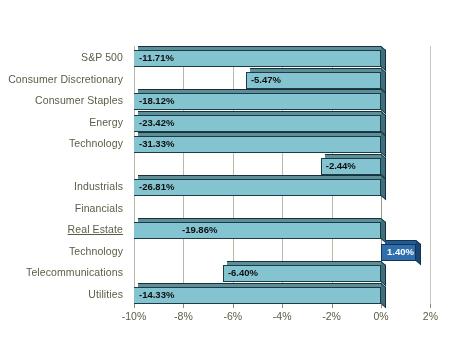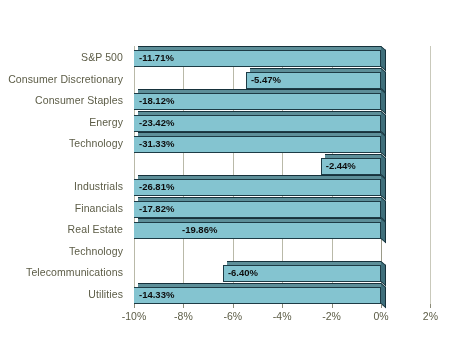--- a/index.html
+++ b/index.html
@@ -178,21 +178,21 @@
 <div id="chart-root">
 
   <div id="cat-axis">
       <div class="cat-label" style="top: -1.75px;">S&amp;P 500</div>
       <div class="cat-label" style="top: 19.75px;">Consumer Discretionary</div>
       <div class="cat-label" style="top: 62.75px;">Energy</div>
       <div class="cat-label" style="top: 41.25px;">Consumer Staples</div>
       <div class="cat-label" style="top: 84.25px;">Technology</div>
       <div class="cat-label" style="top: 127.25px;">Industrials</div>
       <div class="cat-label" style="top: 148.75px;">Financials</div>
-      <div class="cat-label" style="top: 170.25px;">Real Estate</div>
+      <div class="cat-label" style="top: 170.25px; text-decoration: underline;">Real Estate</div>
       <div class="cat-label" style="top: 213.25px;">Telecommunications</div>
       <div class="cat-label" style="top: 191.75px;">Technology</div>
       <div class="cat-label" style="top: 234.75px;">Utilities</div>
     </div>
 
   <div id="plot">
       <div class="gridline" style="left: 0px;"></div>
       <div class="gridline" style="left: 49.4px;"></div>
       <div class="gridline" style="left: 98.8px;"></div>
       <div class="gridline" style="left: 148.2px;"></div>
@@ -239,31 +239,31 @@
         <div class="bar-3d-side" style="left: 60.268px;"></div>
         <div class="bar-face" style="left: 0px; width: 60.268px;"></div>
         <div class="bar-label" style="left: 5px;">-2.44%</div>
       </div>
       <div class="bar-row" style="left: 134px; top: 163.25px; width: 247px;">
         <div class="bar-3d-top" style="width: 243px;"></div>
         <div class="bar-3d-side" style="left: 247px;"></div>
         <div class="bar-face clipped-left" style="left: 0px; width: 247px;"></div>
         <div class="bar-label" style="left: 5px;">-26.81%</div>
       </div>
-      <div class="bar-row" style="left: 134px; top: 184.75px; width: 247px;">
-        <div class="bar-3d-top" style="width: 243px;"></div>
-        <div class="bar-3d-side" style="left: 247px;"></div>
-        <div class="bar-face clipped-left" style="left: 0px; width: 247px;"></div>
-        <div class="bar-label" style="left: 5px;">-17.82%</div>
-      </div>
       <div class="bar-row" style="left: 134px; top: 206.25px; width: 247px;">
         <div class="bar-3d-top" style="width: 243px;"></div>
         <div class="bar-3d-side" style="left: 247px;"></div>
         <div class="bar-face clipped-left" style="left: 0px; width: 247px;"></div>
         <div class="bar-label" style="left: 5px; margin-left: 43px;">-19.86%</div>
+      </div>
+      <div class="bar-row positive" style="left: 381px; top: 227.75px; width: 34.58px;">
+        <div class="bar-3d-top" style="width: 30.58px;"></div>
+        <div class="bar-3d-side" style="left: 34.58px;"></div>
+        <div class="bar-face" style="left: 0px; width: 34.58px;"></div>
+        <div class="bar-label" style="left: 6px;">1.40%</div>
       </div>
       <div class="bar-row" style="left: 222.92px; top: 249.25px; width: 158.08px;">
         <div class="bar-3d-top" style="width: 154.08px;"></div>
         <div class="bar-3d-side" style="left: 158.08px;"></div>
         <div class="bar-face" style="left: 0px; width: 158.08px;"></div>
         <div class="bar-label" style="left: 5px;">-6.40%</div>
       </div>
       <div class="bar-row" style="left: 134px; top: 270.75px; width: 247px;">
         <div class="bar-3d-top" style="width: 243px;"></div>
         <div class="bar-3d-side" style="left: 247px;"></div>

